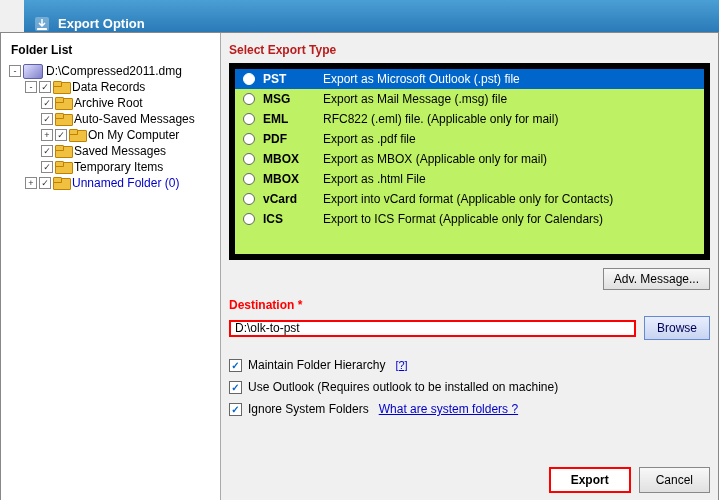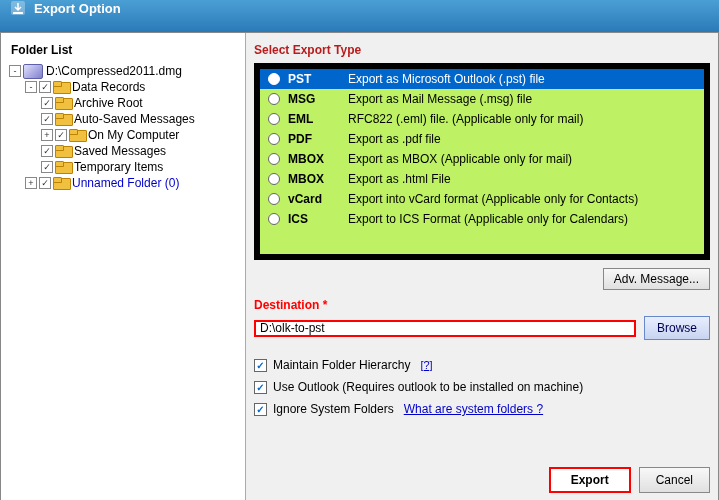--- a/index.html
+++ b/index.html
@@ -3,36 +3,37 @@
   <meta charset="utf-8">
   <style>
     * { box-sizing: border-box; margin: 0; padding: 0; font-family: Arial, sans-serif; font-size: 12px; }
     body { width: 719px; height: 500px; background: #f0f0f0; overflow: hidden; }
 
     .title-bar {
       background: linear-gradient(to bottom, #4a9fd4, #2a7ab8);
       color: white;
       padding: 16px 10px;
       display: flex;
-      align-items: flex-end;
+      align-items: flex-start;
       gap: 8px;
       height: 30px;
+      margin-left: 24px;
     }
     .title-bar-text { font-size: 13px; font-weight: bold; }
 
     .main-content {
       display: flex;
       height: calc(500px - 30px);
       background: #f5f5f5;
       border: 1px solid #888;
     }
 
     
     .left-panel {
-      width: 245px;
+      width: 220px;
       border-right: 1px solid #aaa;
       background: white;
       display: flex;
       flex-direction: column;
       padding: 8px 4px;
     }
     .panel-header {
       font-weight: bold;
       font-size: 12px;
       padding: 2px 6px 6px 6px;

